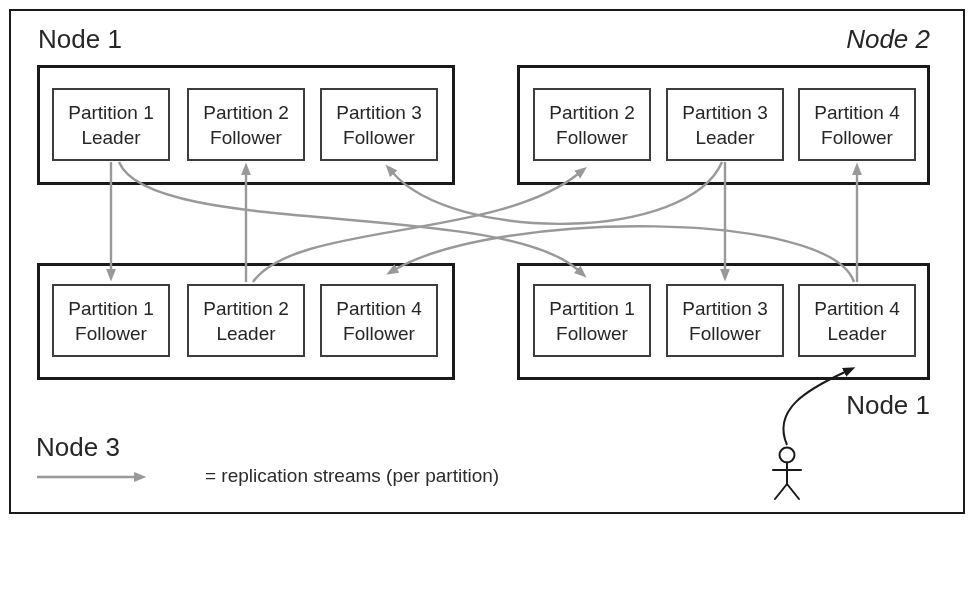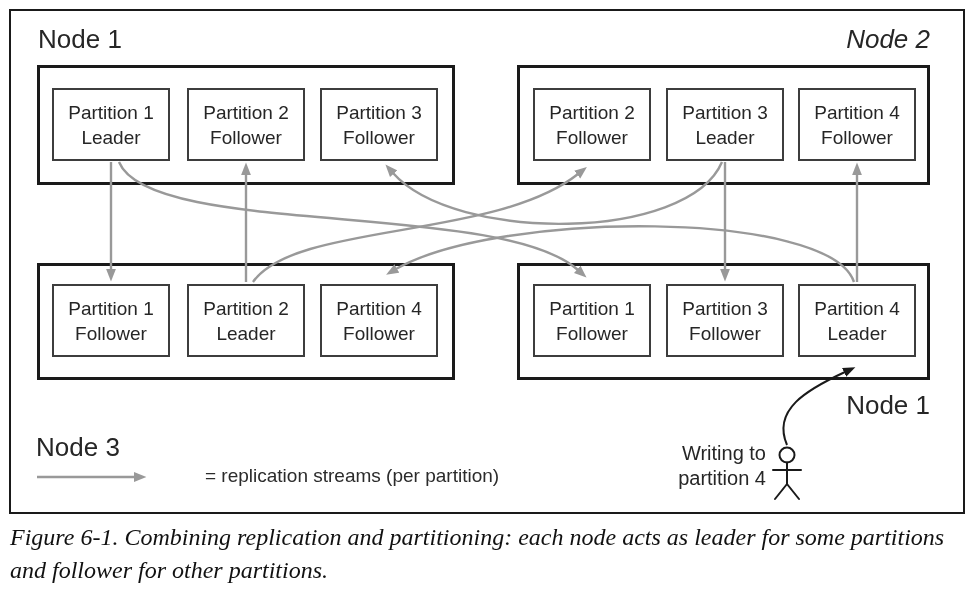--- a/index.html
+++ b/index.html
@@ -102,24 +102,20 @@
       <span>Partition 3</span>
       <span>Follower</span>
     </div>
     <div class="part-box" style="left:278px;top:18px;">
       <span>Partition 4</span>
       <span>Leader</span>
     </div>
   </div>
 
   <div class="legend-text">= replication streams (per partition)</div>
-  <div class="write-note">
-    <div>Writing to</div>
-    <div>partition 4</div>
-  </div>
 
   <svg id="arrow-layer" viewBox="0 0 975 601" xmlns="http://www.w3.org/2000/svg">
     <defs>
       <marker id="mGray" viewBox="0 0 13 11" refX="1" refY="5.5" markerWidth="13" markerHeight="11" orient="auto" markerUnits="userSpaceOnUse">
         <path d="M0,0.6 L12.4,5.5 L0,10.4 z" fill="#999999"></path>
       </marker>
       <marker id="mBlack" viewBox="0 0 13 11" refX="1" refY="5.5" markerWidth="13" markerHeight="11" orient="auto" markerUnits="userSpaceOnUse">
         <path d="M0,0.6 L12.4,5.5 L0,10.4 z" fill="#1a1a1a"></path>
       </marker>
     </defs>
@@ -140,14 +136,13 @@
 
     <g stroke="#1a1a1a" stroke-width="2" fill="none" stroke-linecap="round">
       <circle cx="787" cy="455" r="7.5"></circle>
       <path d="M787,462.5 L787,484"></path>
       <path d="M773,470 L801,470"></path>
       <path d="M787,484 L775,499"></path>
       <path d="M787,484 L799,499"></path>
     </g>
   </svg>
 
-  <div id="caption">Figure 6-1. Combining replication and partitioning: each node acts as leader for some partitions and follower for other partitions.</div>
 </div>
 
 </body></html>

